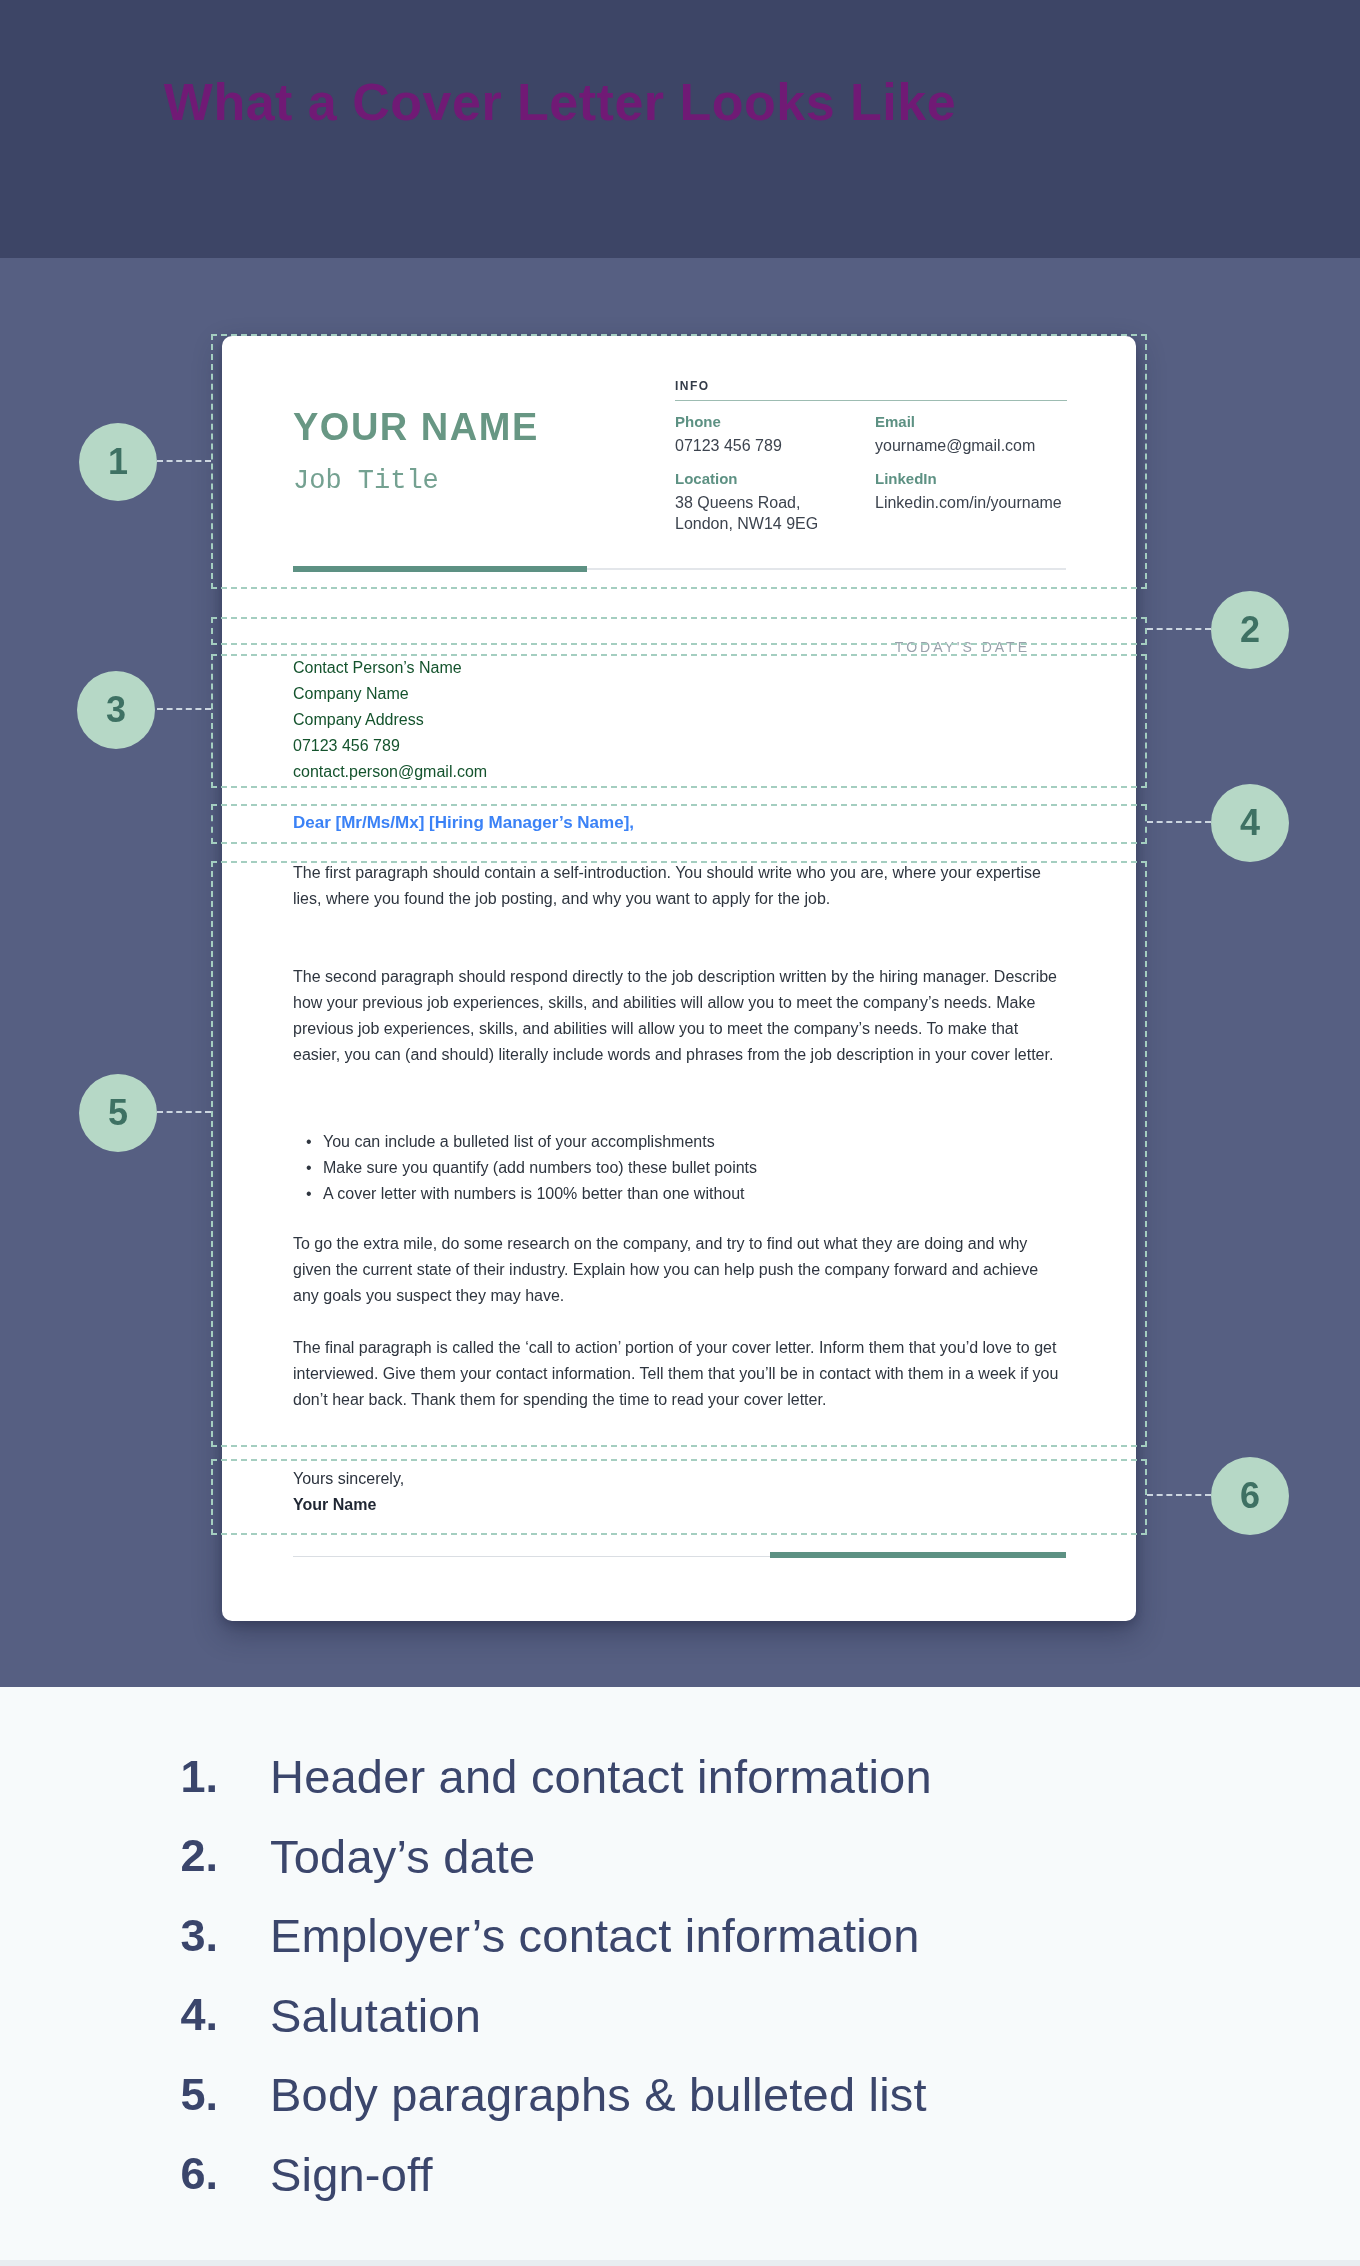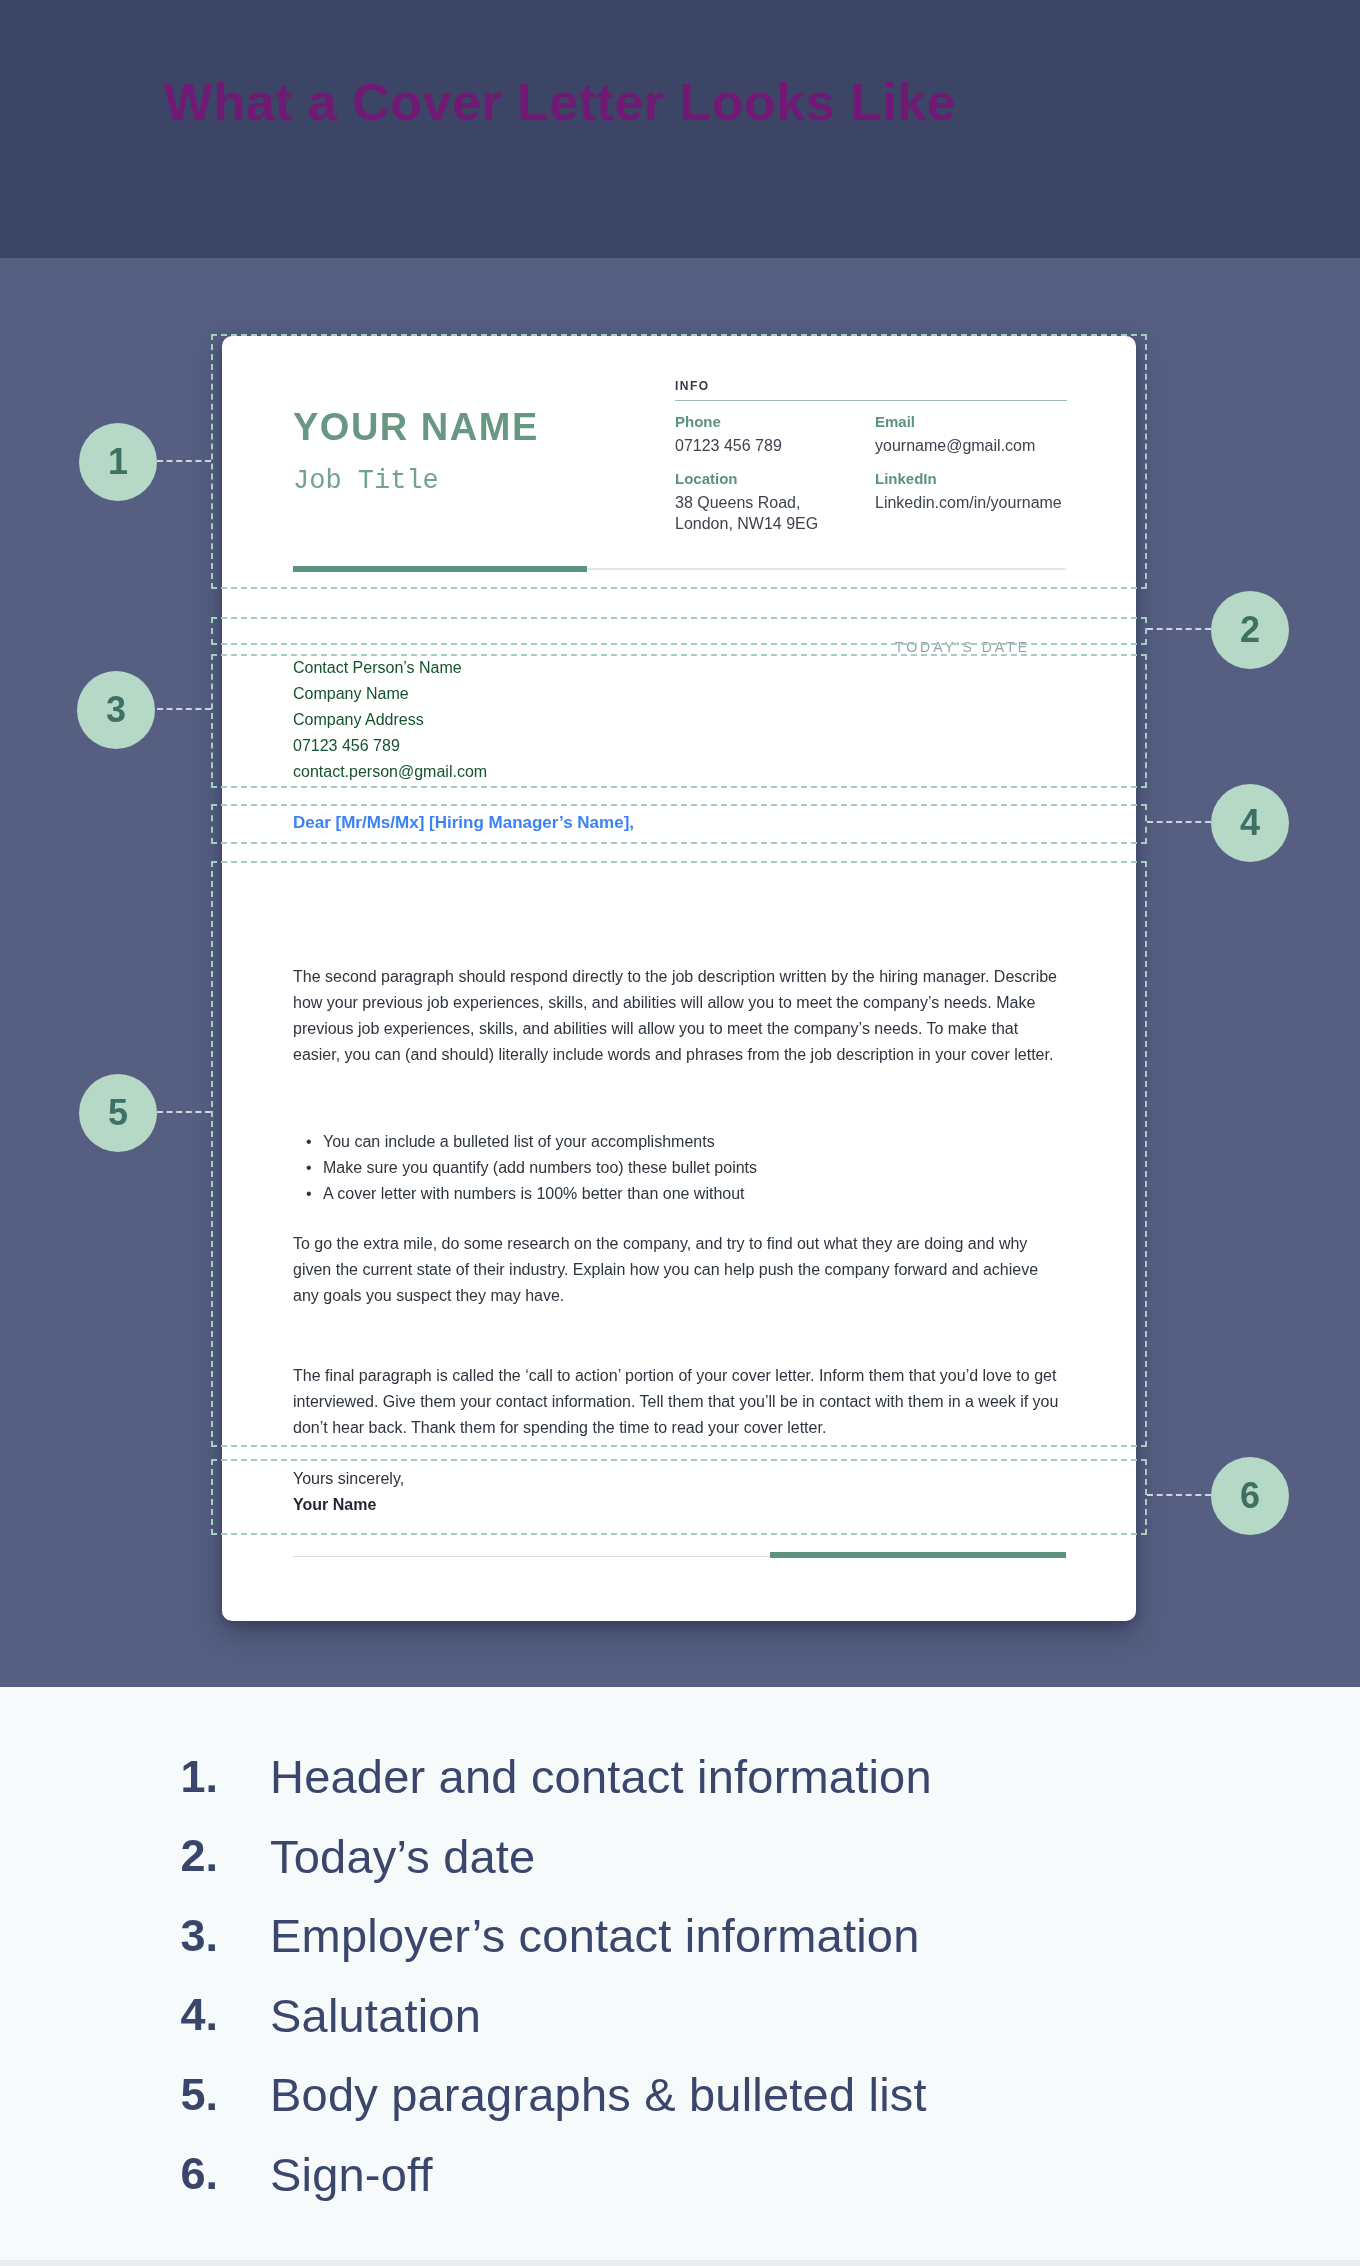--- a/index.html
+++ b/index.html
@@ -50,21 +50,21 @@
   }
   .recipient-block {
     position:absolute; left:293px; top:655px; width:500px;
     color:#14532d; font-size:16px; line-height:26px;
   }
   .salutation {
     position:absolute; left:293px; top:813px; width:700px;
     color:#3b82f6; font-size:17px; font-weight:bold;
   }
   .body-par { position:absolute; left:293px; width:775px; color:#2e353f; font-size:16px; line-height:26px; }
-  .par-1 { top:860px; } .par-2 { top:964px; } .par-3 { top:1231px; } .par-4 { top:1363px; }
+  .par-1 { top:860px; } .par-2 { top:964px; } .par-3 { top:1231px; } .par-4 { top:1335px; }
   .bullet-list { position:absolute; left:293px; top:1129px; width:775px; list-style:none; }
   .bullet-list li { position:relative; padding-left:30px; color:#2e353f; font-size:16px; line-height:26px; }
   .bullet-list li::before { content:"•"; position:absolute; left:13px; top:0; color:#2e353f; }
 
   .signoff-block { position:absolute; left:293px; top:1466px; color:#2b323d; font-size:16px; line-height:26px; }
   .signoff-name  { font-weight:bold; color:#1f2633; }
 
   .rule-thin-bottom   { position:absolute; left:293px; top:1556px; width:477px; height:1px; background:#dadee3; }
   .rule-accent-bottom { position:absolute; left:770px; top:1552px; width:296px; height:6px; background:#5d9183; }
 
@@ -160,20 +160,21 @@
 
   <div class="recipient-line">Contact Person’s Name</div>
       <div class="recipient-line">Company Name</div>
       <div class="recipient-line">Company Address</div>
       <div class="recipient-line">07123 456 789</div>
       <div class="recipient-line">contact.person@gmail.com</div>
     </div>
 
   <div class="salutation">Dear [Mr/Ms/Mx] [Hiring Manager’s Name],</div>
 
+  <div class="body-par par-1">The first paragraph should contain a self-introduction. You should write who you are, where your expertise lies, where you found the job posting, and why you want to apply for the job.</div>
   <div class="body-par par-2">The second paragraph should respond directly to the job description written by the hiring manager. Describe how your previous job experiences, skills, and abilities will allow you to meet the company’s needs. Make previous job experiences, skills, and abilities will allow you to meet the company’s needs. To make that easier, you can (and should) literally include words and phrases from the job description in your cover letter.</div>
 
   <ul class="bullet-list">
 
   <li>You can include a bulleted list of your accomplishments</li>
       <li>Make sure you quantify (add numbers too) these bullet points</li>
       <li>A cover letter with numbers is 100% better than one without</li>
     </ul>
 
   <div class="body-par par-3">To go the extra mile, do some research on the company, and try to find out what they are doing and why given the current state of their industry. Explain how you can help push the company forward and achieve any goals you suspect they may have.</div>

